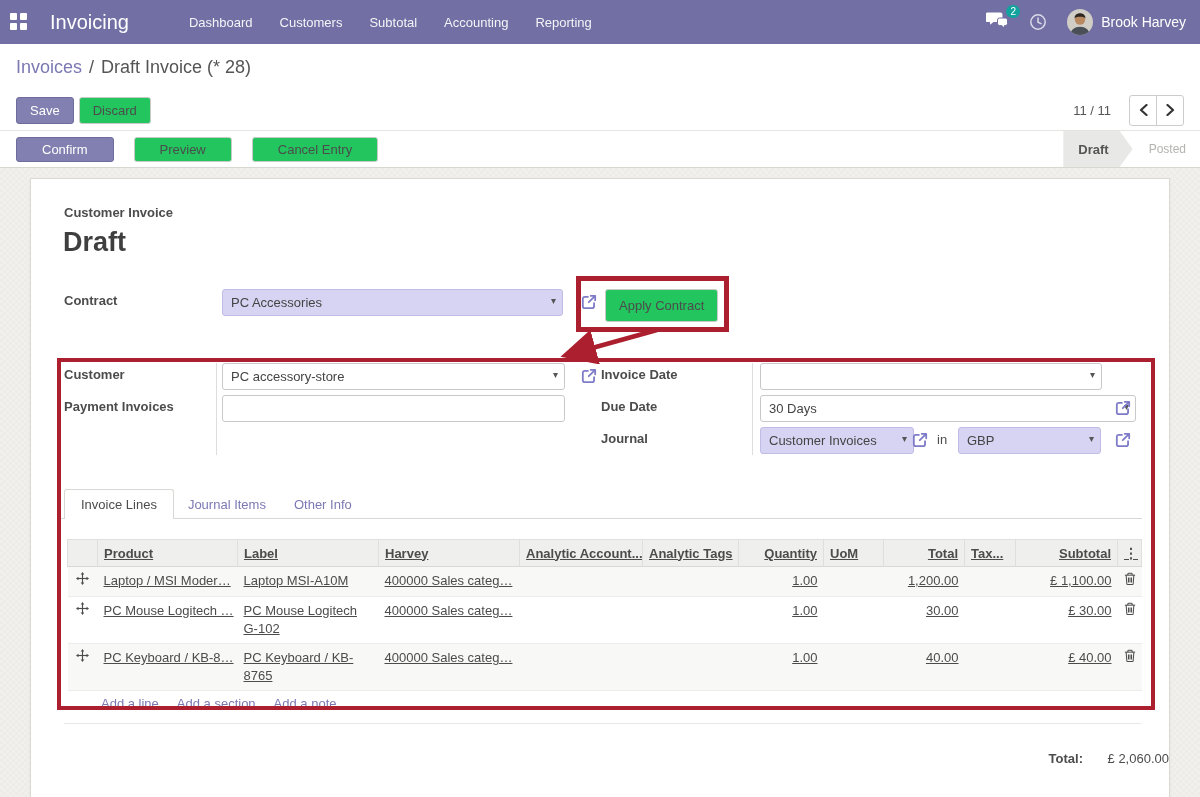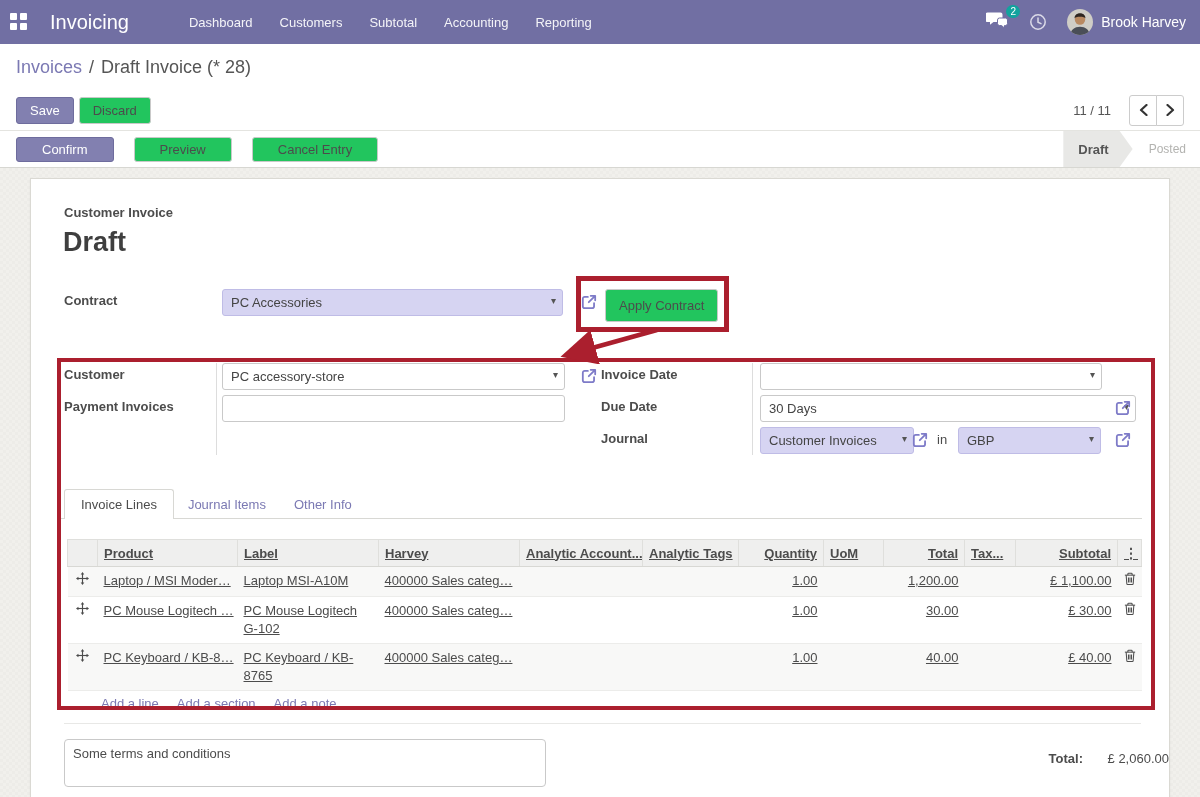--- a/index.html
+++ b/index.html
@@ -422,18 +422,17 @@
         </tbody>
       </table>
       <div class="add-links">
         <span>Add a line</span>
         <span>Add a section</span>
         <span>Add a note</span>
       </div>
     </div>
 
     <div class="foot-sep"></div>
-    <textarea class="terms-box" style="">Some terms and conditions</textarea>
     <div class="total-lbl">Total:</div>
     <div class="total-val">£ 2,060.00</div>
 
   </div>
 </div>
 
 </body></html>

